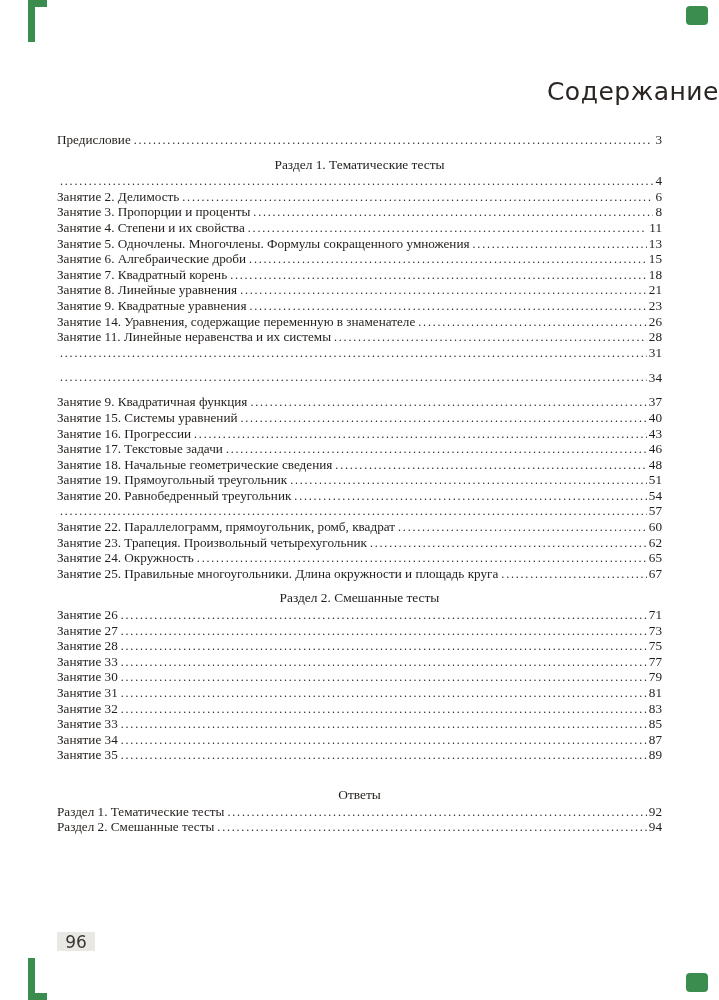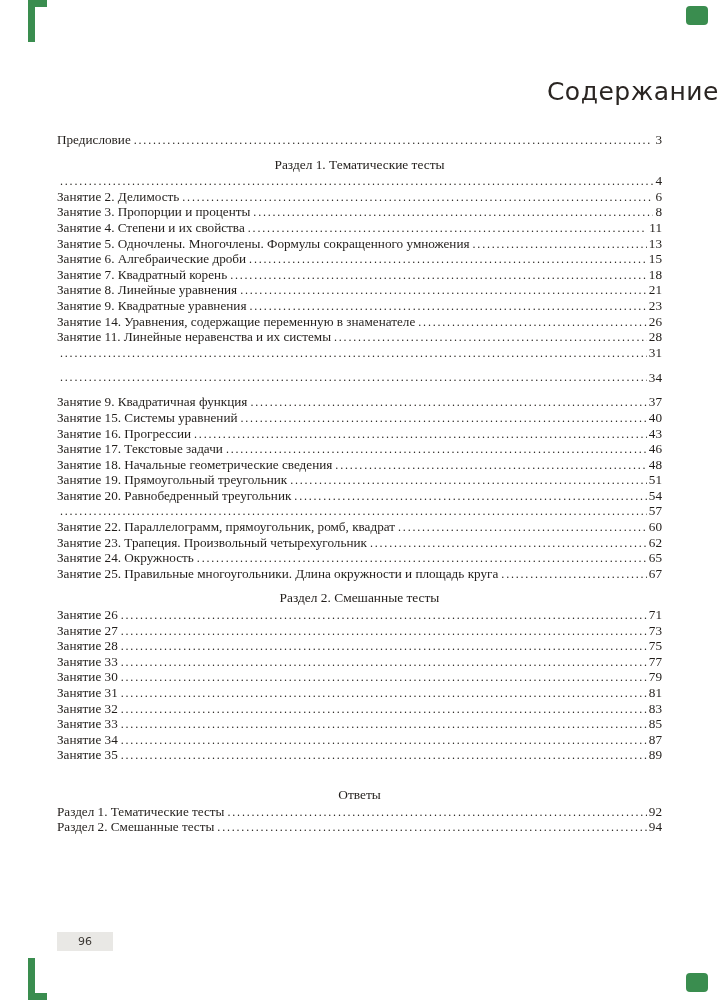--- a/index.html
+++ b/index.html
@@ -77,25 +77,25 @@
   }
   .frac .num{display:block;border-bottom:1px solid #211d1a;padding:0 3px 0 3px;}
   .frac .den{display:block;padding-top:1px;}
   .sqrt-sign{font-style:normal;}
   .sqrt-arg{border-top:1px solid #211d1a;padding:0 2px 0 1px;margin-left:-1px;font-style:italic;}
   sup.exp{font-size:9px;line-height:0;}
 
   .page-number-box{
     position:absolute;
     left:57px;top:932px;
-    width:56px;height:19px;
+    width:38px;height:19px;
     background:#e9e8e5;
     display:flex;align-items:center;justify-content:center;
     font-family:"DejaVu Sans", sans-serif;
-    font-size:11px;
+    font-size:17px;
     color:#3b3733;
   }
 </style>
 </head>
 <body>
 
 <div class="page">
 
   <div class="corner tl"></div>
   <div class="corner tr"></div>

